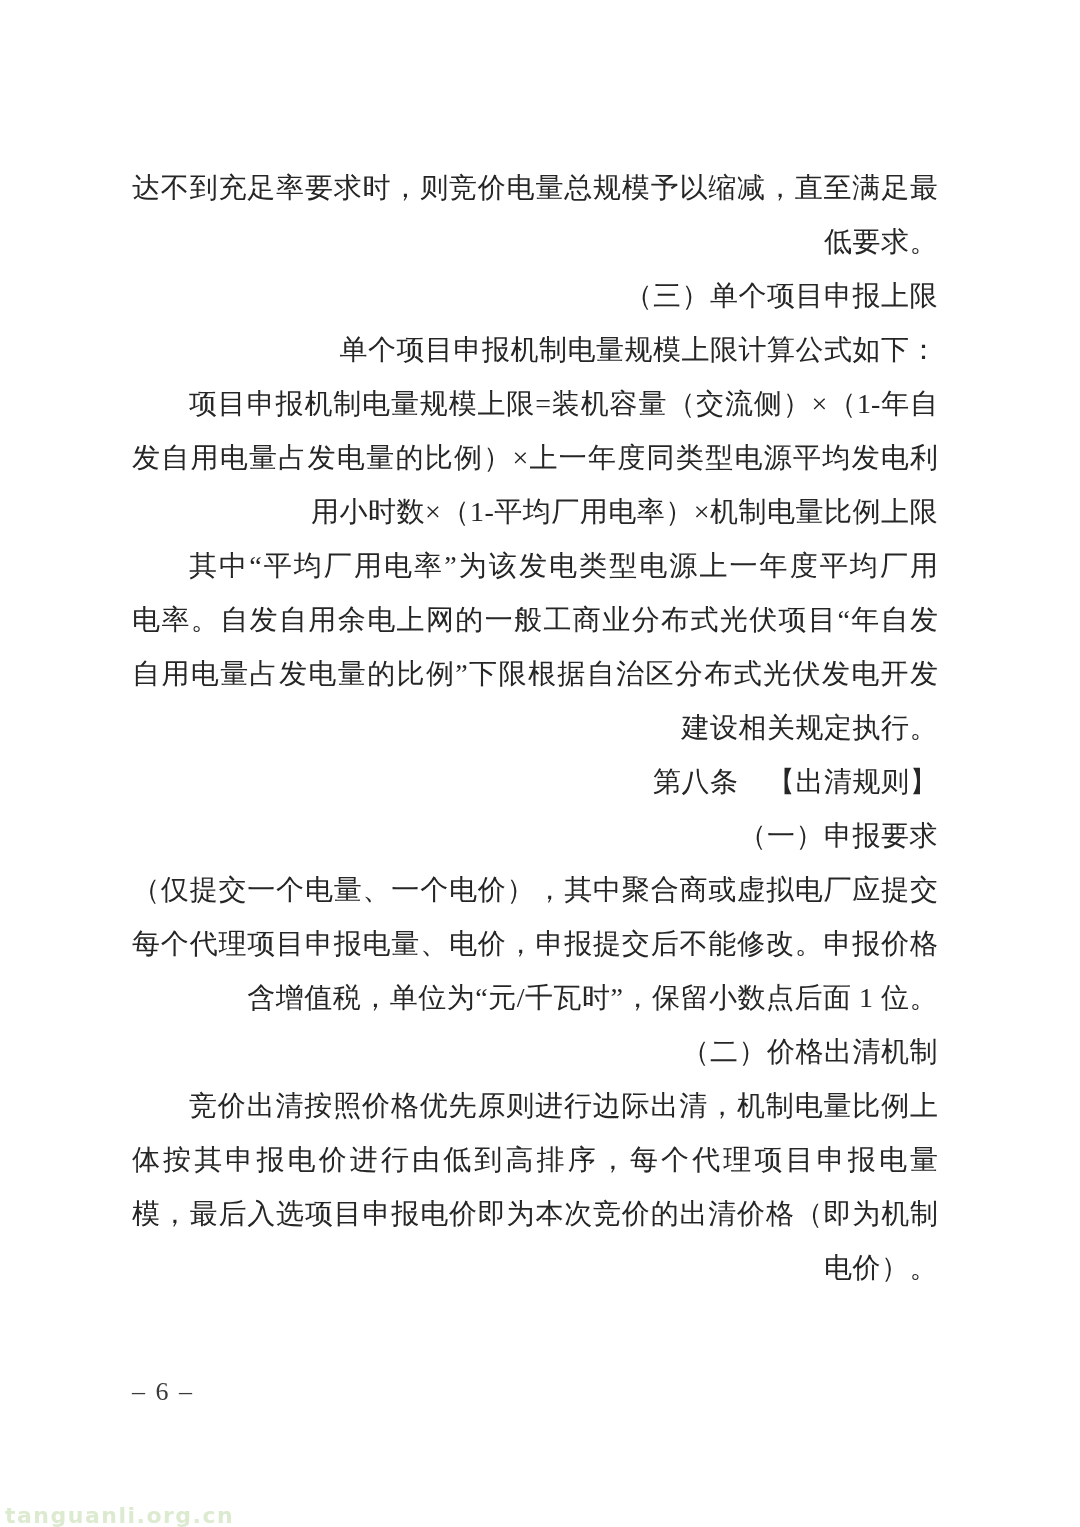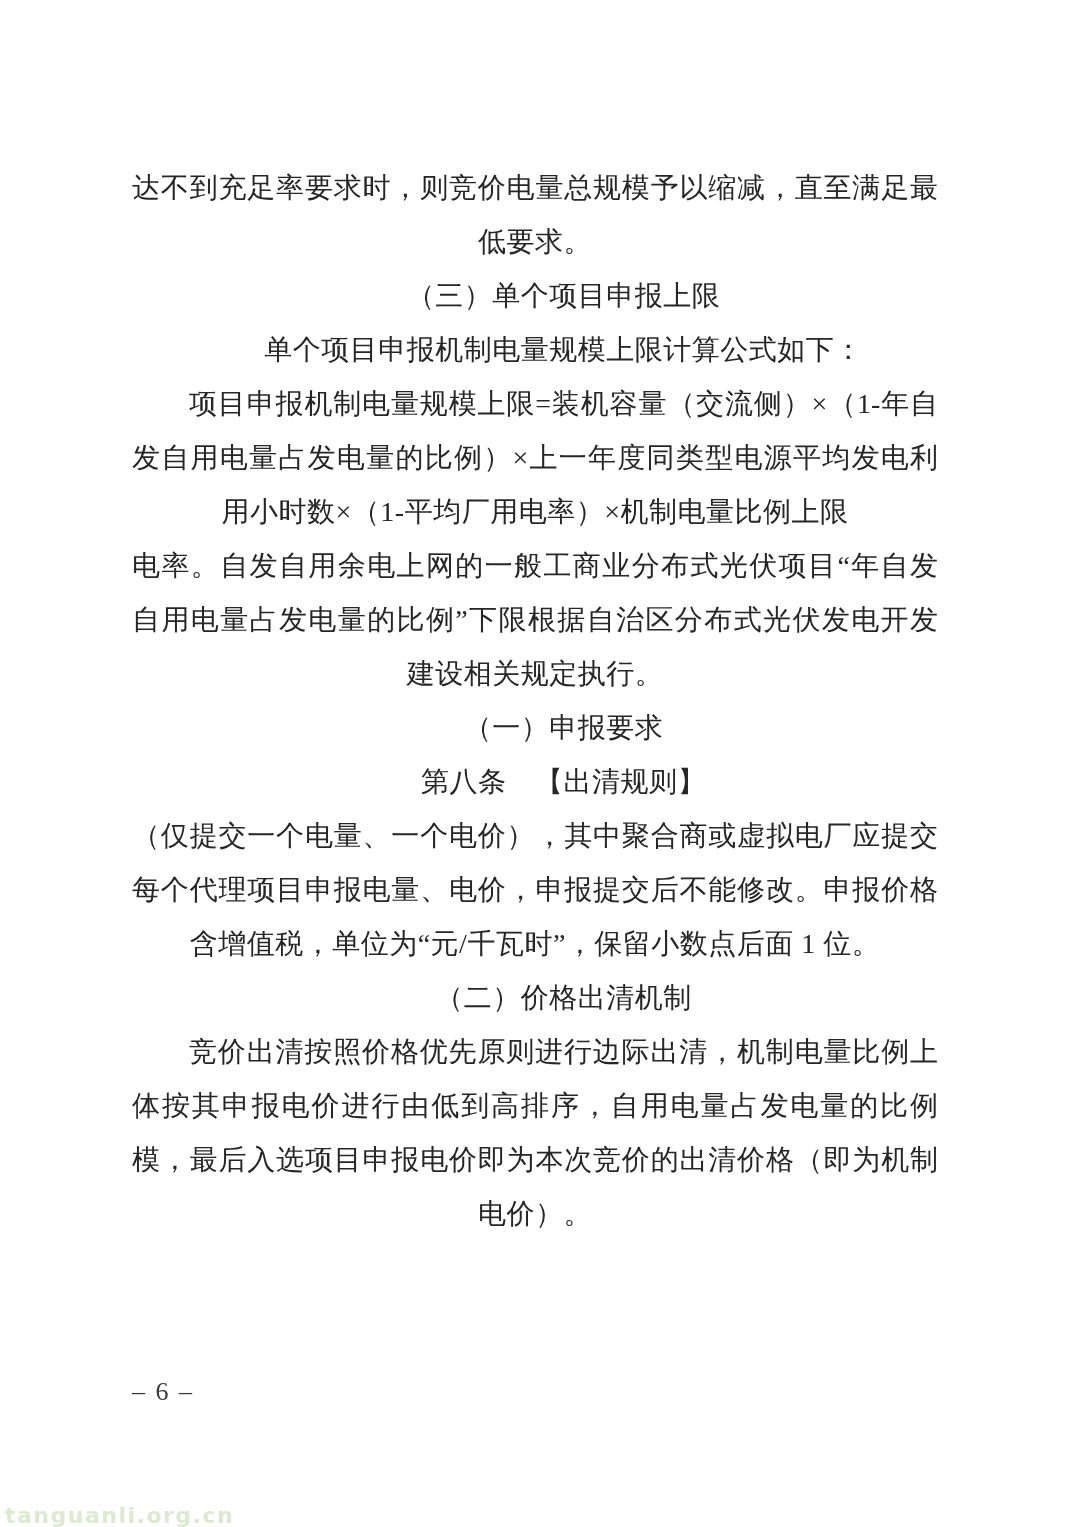--- a/index.html
+++ b/index.html
@@ -25,21 +25,21 @@
     top: 161px;
     width: 806px;
     color: #262626;
   }
   .line {
     height: 54px;
     line-height: 54px;
     font-size: 28px;
     letter-spacing: 0.5px;
     white-space: nowrap;
-    text-align: center;
+    text-align: right;
   }
   .line.indent {
     text-indent: 57px;
   }
   .line.fill {
     white-space: normal;
     overflow: hidden;
     text-align: justify;
     
     text-align-last: justify;
@@ -72,31 +72,32 @@
 <div class="page">
 
   <div class="doc-body">
     <div class="line fill">达不到充足率要求时，则竞价电量总规模予以缩减，直至满足最</div>
     <div class="line">低要求。</div>
     <div class="line indent">（三）单个项目申报上限</div>
     <div class="line indent">单个项目申报机制电量规模上限计算公式如下：</div>
     <div class="line indent fill">项目申报机制电量规模上限=装机容量（交流侧）×（1-年自</div>
     <div class="line fill">发自用电量占发电量的比例）×上一年度同类型电源平均发电利</div>
     <div class="line">用小时数×（1-平均厂用电率）×机制电量比例上限</div>
+    <div class="line indent fill">其中“平均厂用电率”为该发电类型电源上一年度平均厂用</div>
     <div class="line fill">电率。自发自用余电上网的一般工商业分布式光伏项目“年自发</div>
     <div class="line fill">自用电量占发电量的比例”下限根据自治区分布式光伏发电开发</div>
     <div class="line">建设相关规定执行。</div>
+    <div class="line indent">第八条　【出清规则】</div>
     <div class="line indent">（一）申报要求</div>
-    <div class="line indent">第八条　【出清规则】</div>
     <div class="line fill">（仅提交一个电量、一个电价），其中聚合商或虚拟电厂应提交</div>
     <div class="line fill">每个代理项目申报电量、电价，申报提交后不能修改。申报价格</div>
     <div class="line">含增值税，单位为“元/千瓦时”，保留小数点后面 1 位。</div>
     <div class="line indent">（二）价格出清机制</div>
     <div class="line indent fill">竞价出清按照价格优先原则进行边际出清，机制电量比例上限</div>
-    <div class="line fill">体按其申报电价进行由低到高排序，自用电量占发电量的比例</div>
+    <div class="line fill">体按其申报电价进行由低到高排序，每个代理项目申报电量</div>
     <div class="line fill">模，最后入选项目申报电价即为本次竞价的出清价格（即为机制</div>
     <div class="line">电价）。</div>
   </div>
 
   <div class="page-number">– 6 –</div>
 
   <div class="watermark">tanguanli.org.cn</div>
 
 </div>
 

